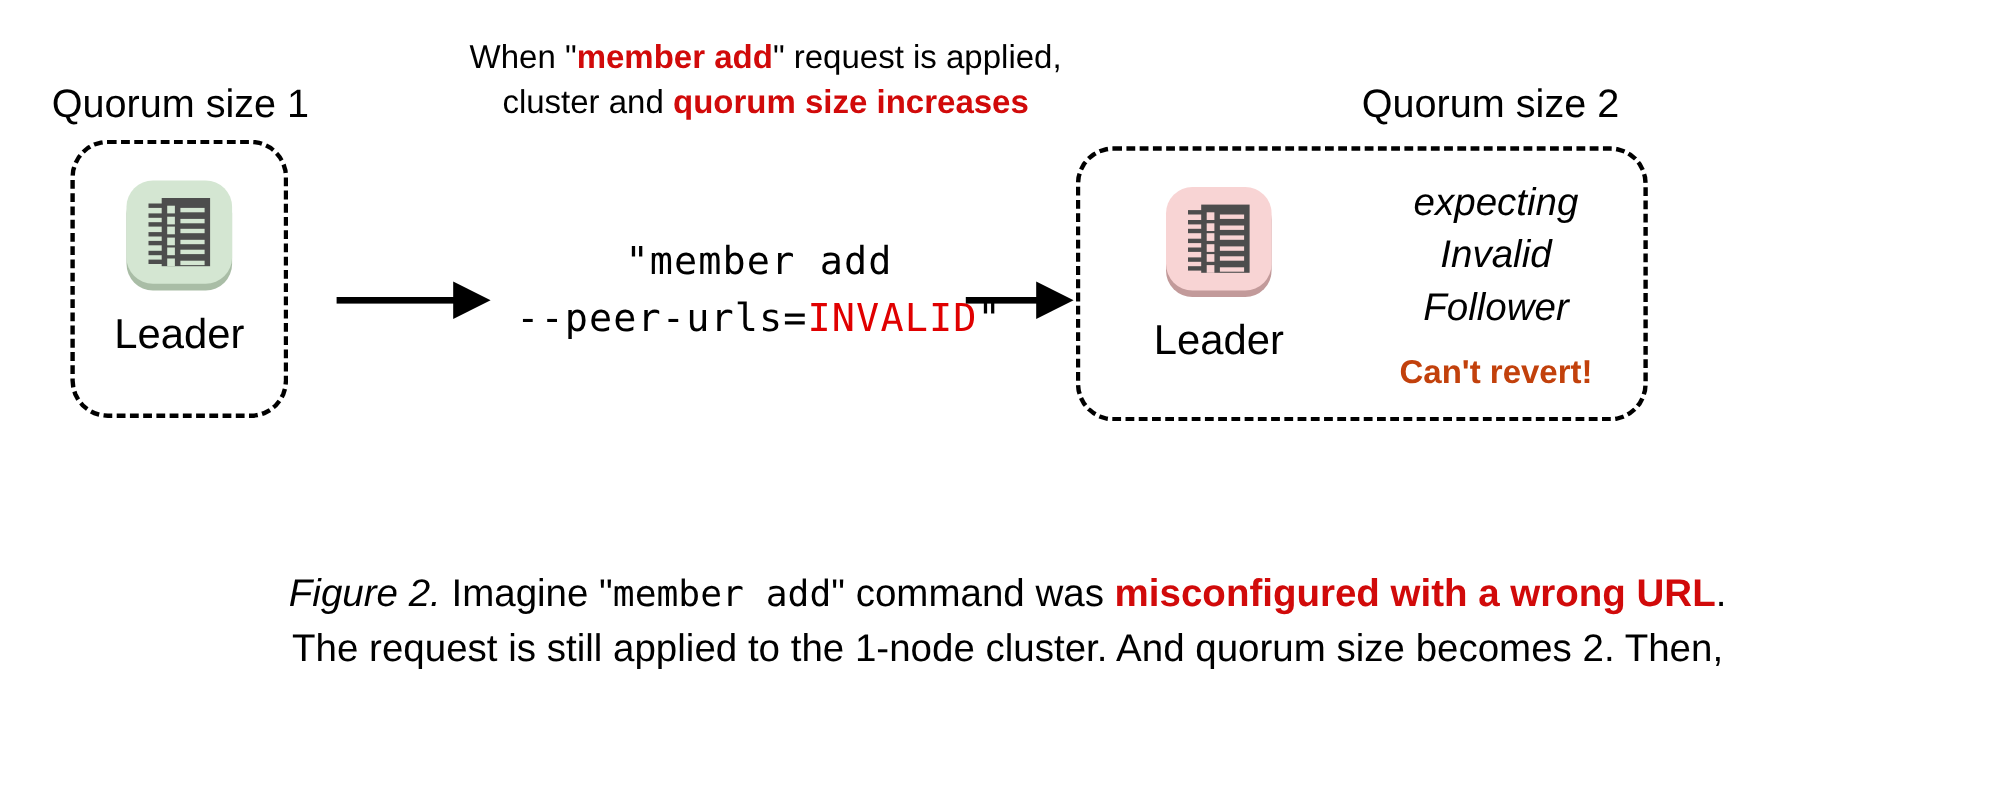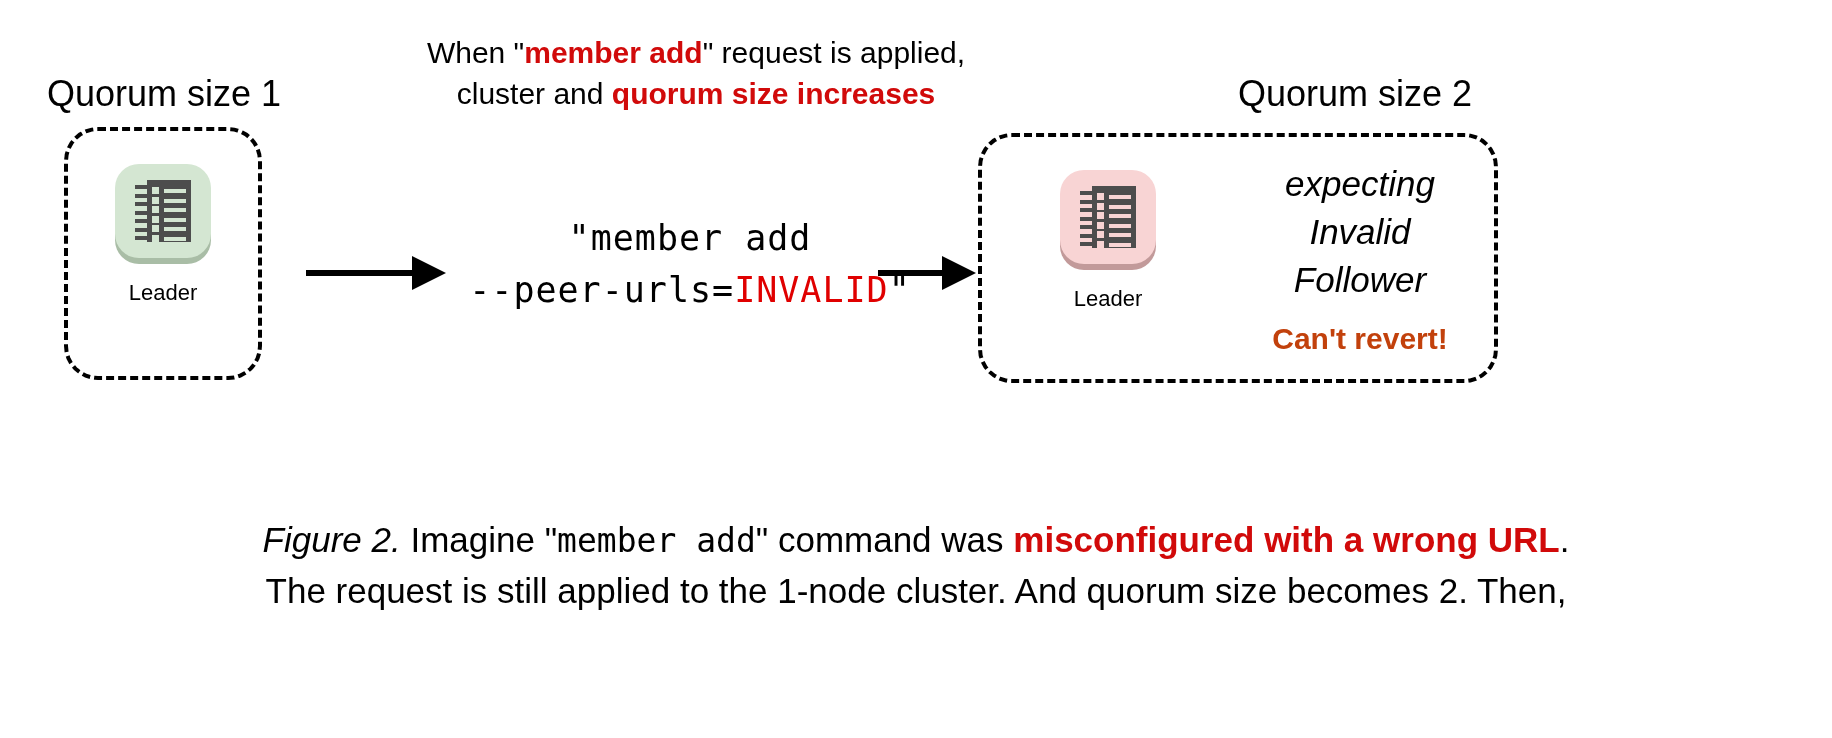--- a/index.html
+++ b/index.html
@@ -53,23 +53,23 @@
   #cluster-left-title { left: 24px;  top: 74px;  width: 280px; text-align: center; }
   #cluster-left-box   { left: 64px;  top: 127px; width: 198px; height: 253px; }
 
   
   #cluster-right-title { left: 1140px; top: 74px; width: 430px; }
   #cluster-right-box   { left: 978px;  top: 133px; width: 520px; height: 250px; }
 
   
   .node { position: absolute; text-align: center; }
   .node-label {
-    font-size: 22px;
+    font-size: 38px;
     line-height: 40px;
-    margin-top: 9px;
+    margin-top: 20px;
   }
 
   .srv-icon {
     position: relative;
     width: 104px;
     height: 104px;
     margin: 0 auto;
   }
   .srv-shadow {
     position: absolute;

